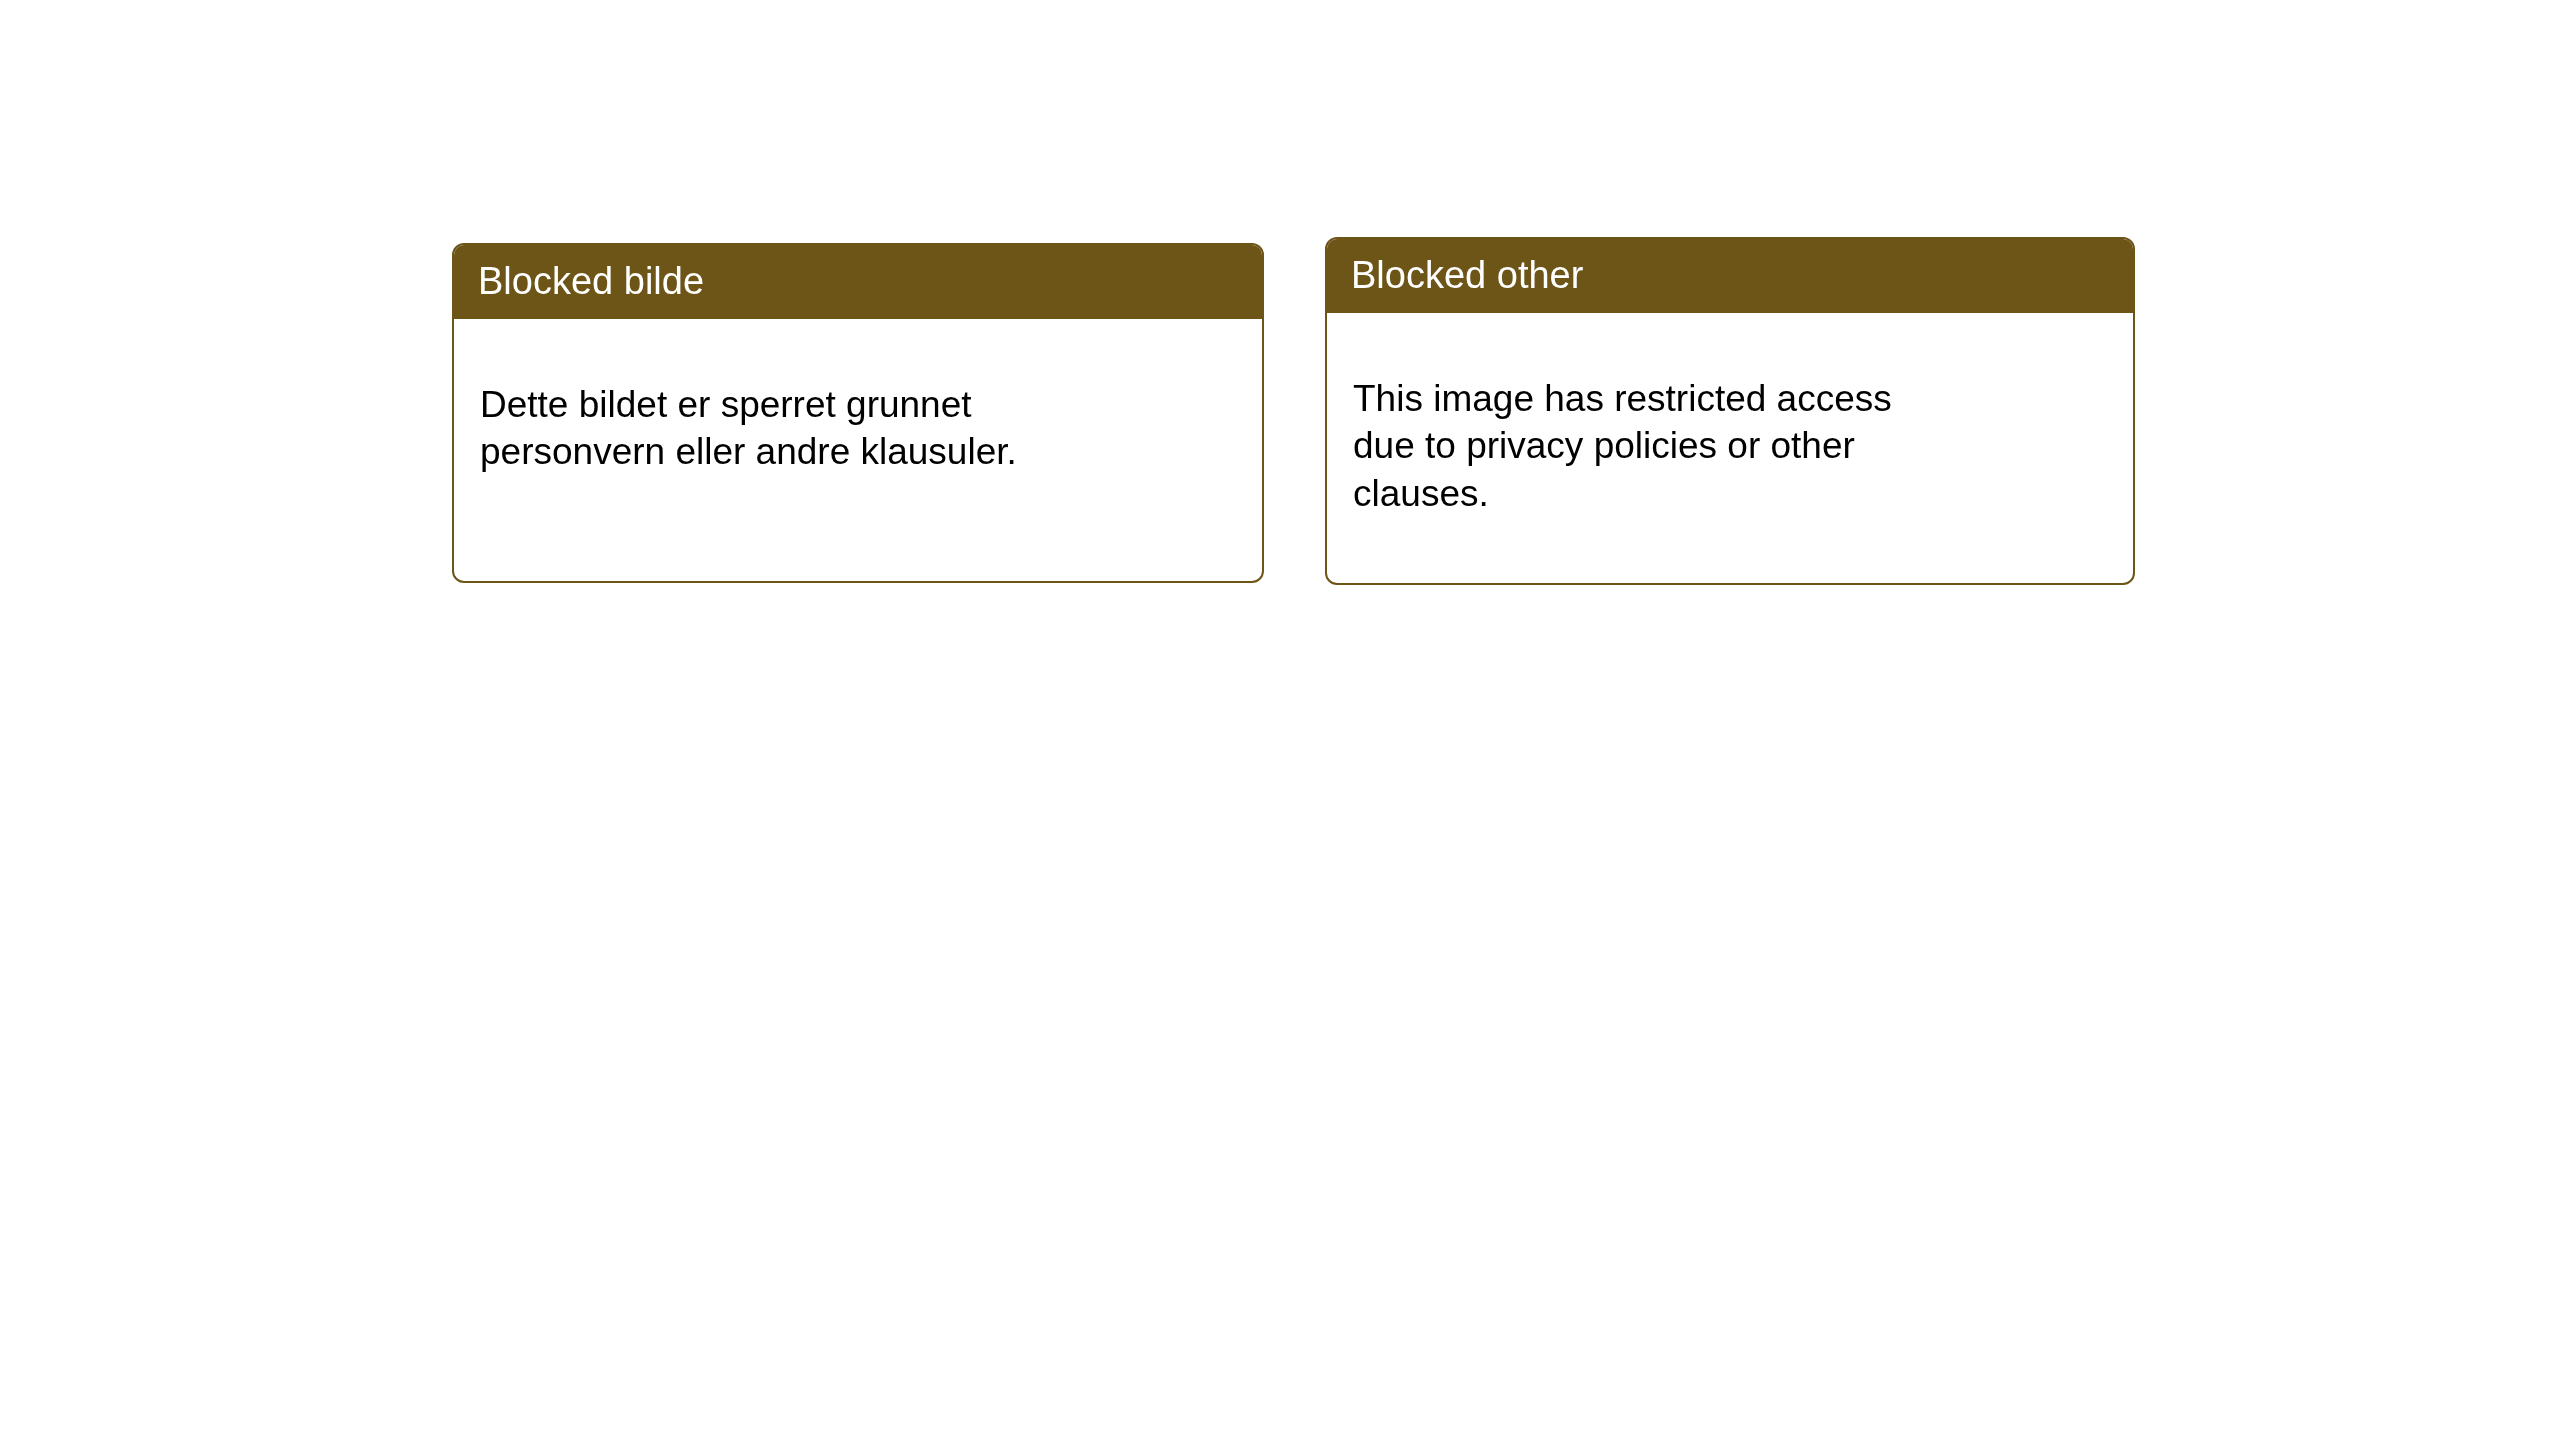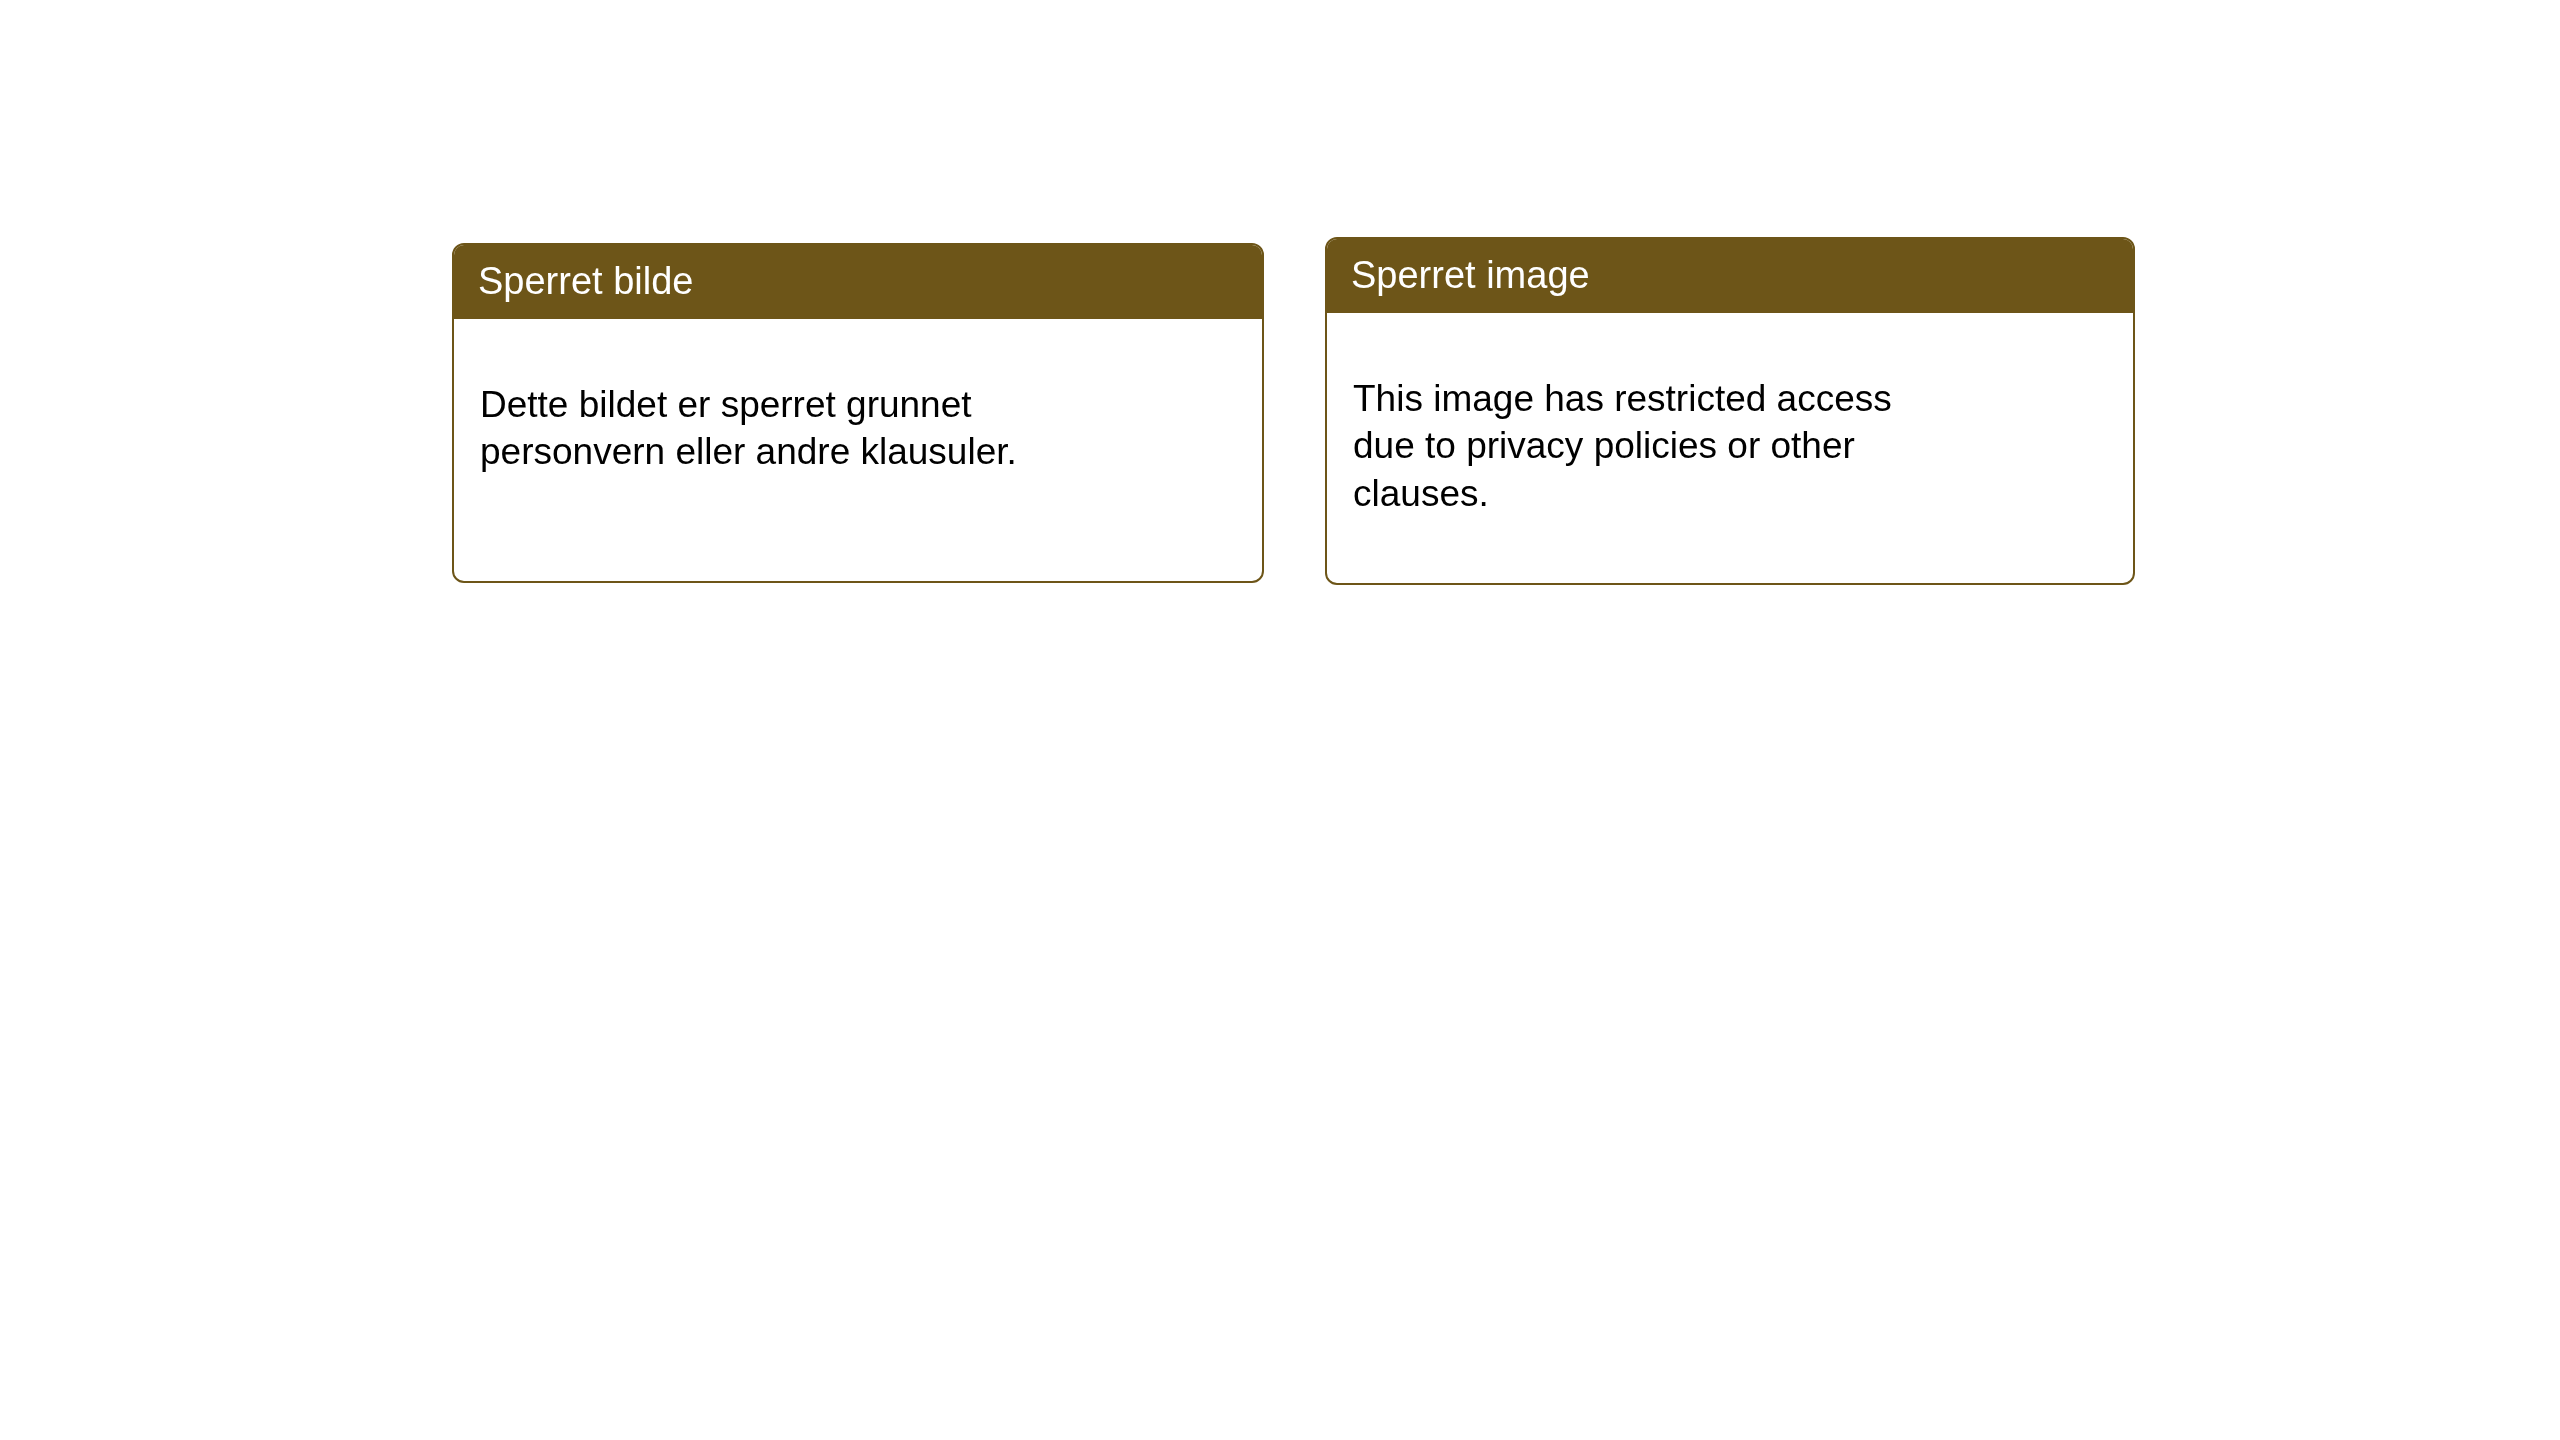--- a/index.html
+++ b/index.html
@@ -63,20 +63,20 @@
     height: 348px;
   }
   #panel-en .panel-body {
     width: 660px;
   }
 </style>
 </head>
 <body>
 
 <div class="panel" id="panel-no">
-  <div class="panel-header">Sperret bilde</div>
+  <div class="panel-header">Blocked bilde</div>
   <div class="panel-body">Dette bildet er sperret grunnet personvern eller andre klausuler.</div>
 </div>
 
 <div class="panel" id="panel-en">
-  <div class="panel-header">Sperret image</div>
+  <div class="panel-header">Blocked other</div>
   <div class="panel-body">This image has restricted access due to privacy policies or other clauses.</div>
 </div>
 
 </body></html>

